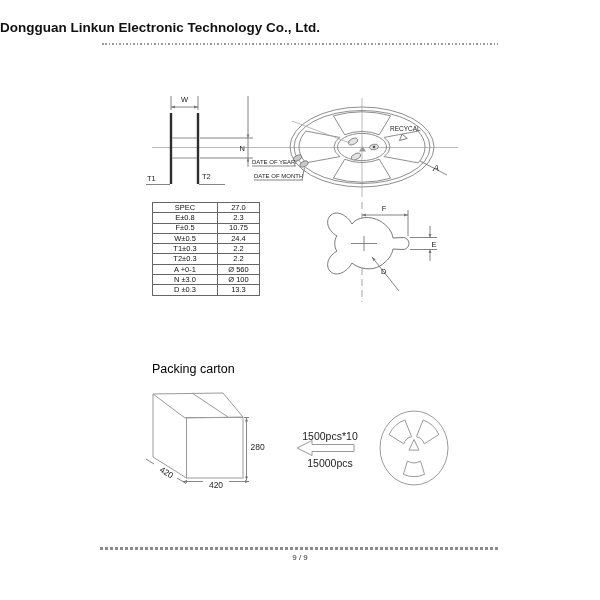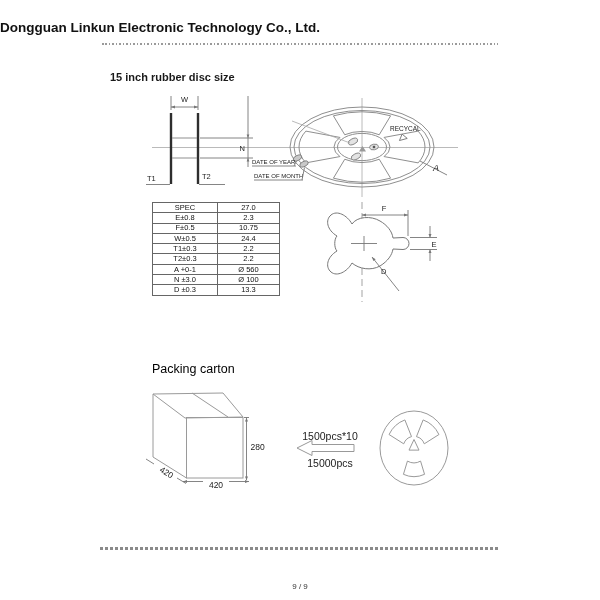--- a/index.html
+++ b/index.html
@@ -5,42 +5,41 @@
   html,body{margin:0;padding:0;background:#fff;}
   #page{position:relative;width:600px;height:600px;background:#fff;overflow:hidden;
         font-family:"Liberation Sans",sans-serif;color:#1a1a1a;}
   .abs{position:absolute;}
   #company{top:20px;left:0;width:600px;text-align:left;font-size:13.5px;font-weight:bold;color:#111;}
   #hdr-line{top:43px;left:102px;width:396px;height:2px;
             background:repeating-linear-gradient(90deg,#9a9a9a 0 1.5px,transparent 1.5px 3.5px);}
   #disc-title{top:71px;left:110px;font-size:11px;font-weight:bold;}
   #pack-title{top:362px;left:152px;font-size:12.5px;color:#000000;}
   #drawing{top:0;left:0;}
-  #spec-table{top:202px;left:152px;border-collapse:collapse;table-layout:fixed;width:128px;padding-left:40px;}
+  #spec-table{top:202px;left:152px;border-collapse:collapse;table-layout:fixed;width:108px;padding-left:40px;}
   #spec-table td{border:1px solid #666;font-size:7.5px;line-height:1;text-align:center;
                  padding:0;height:9.3px;color:#111;}
   #spec-table td.c1{width:64px;}
   #ftr-line{top:547px;left:100px;width:400px;height:3px;
             background:repeating-linear-gradient(90deg,#8a8a8a 0 3px,#fff 3px 5px);}
-  #page-num{top:553px;left:0;width:600px;text-align:center;font-size:8px;color:#333;margin-top:29px;}
+  #page-num{top:553px;left:0;width:600px;text-align:center;font-size:8px;color:#333;}
   svg text{font-family:"Liberation Sans",sans-serif;fill:#222;}
   svg .ln{stroke:#8f8f8f;stroke-width:1;fill:none;}
   svg .thin{stroke:#a8a8a8;stroke-width:0.8;fill:none;}
   svg .dim{stroke:#777;stroke-width:0.9;fill:none;}
   svg .ah{fill:#777;stroke:none;}
 </style>
 </head>
 <body>
 
 <div id="page">
 
   <div class="abs" id="company">Dongguan Linkun Electronic Technology Co., Ltd.</div>
   <div class="abs" id="hdr-line"></div>
 
-  <div class="abs" id="disc-title">15 inch rubber disc size</div>
 
   <svg class="abs" id="drawing" width="600" height="600" viewBox="0 0 600 600">
 
     <line class="thin" x1="152" y1="147.5" x2="458" y2="147.5"></line>
 
     <g>
       <line x1="171" y1="113" x2="171" y2="184" stroke="#2e2e2e" stroke-width="2.4"></line>
       <line x1="198" y1="113" x2="198" y2="184" stroke="#2e2e2e" stroke-width="2.4"></line>
       <line class="ln" x1="172" y1="138" x2="197" y2="138"></line>
       <line class="ln" x1="172" y1="158" x2="197" y2="158"></line>

